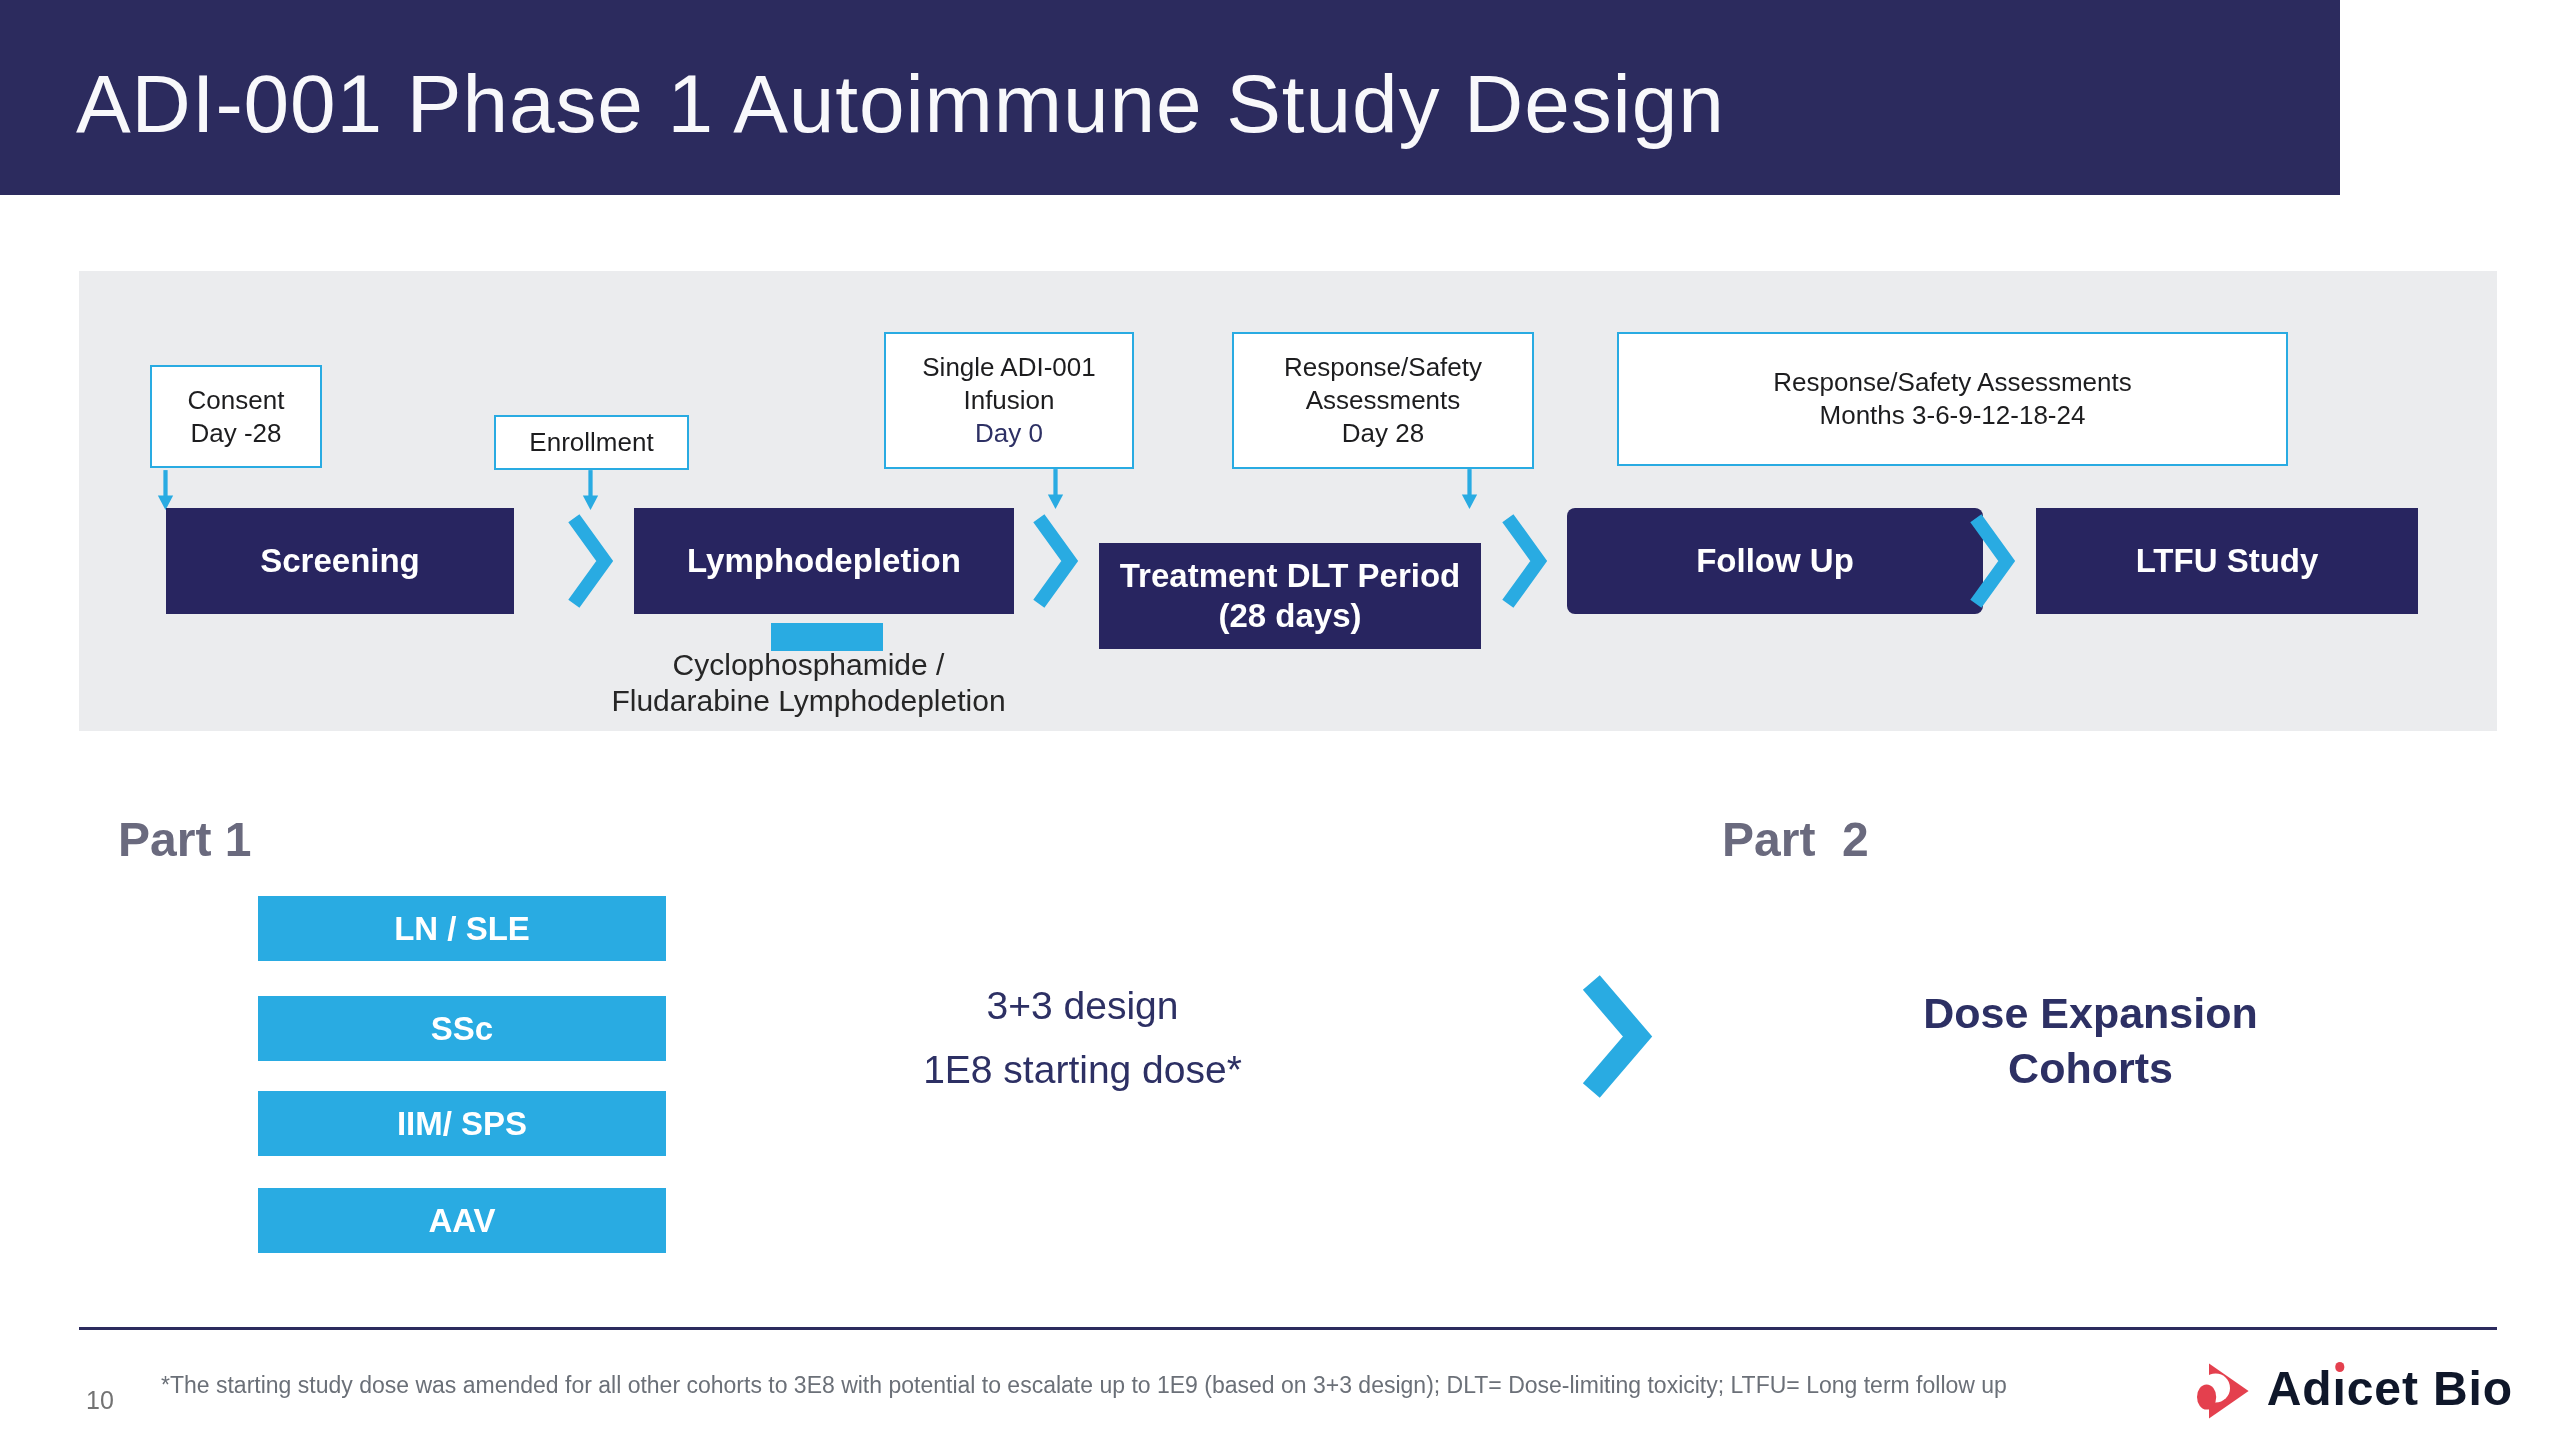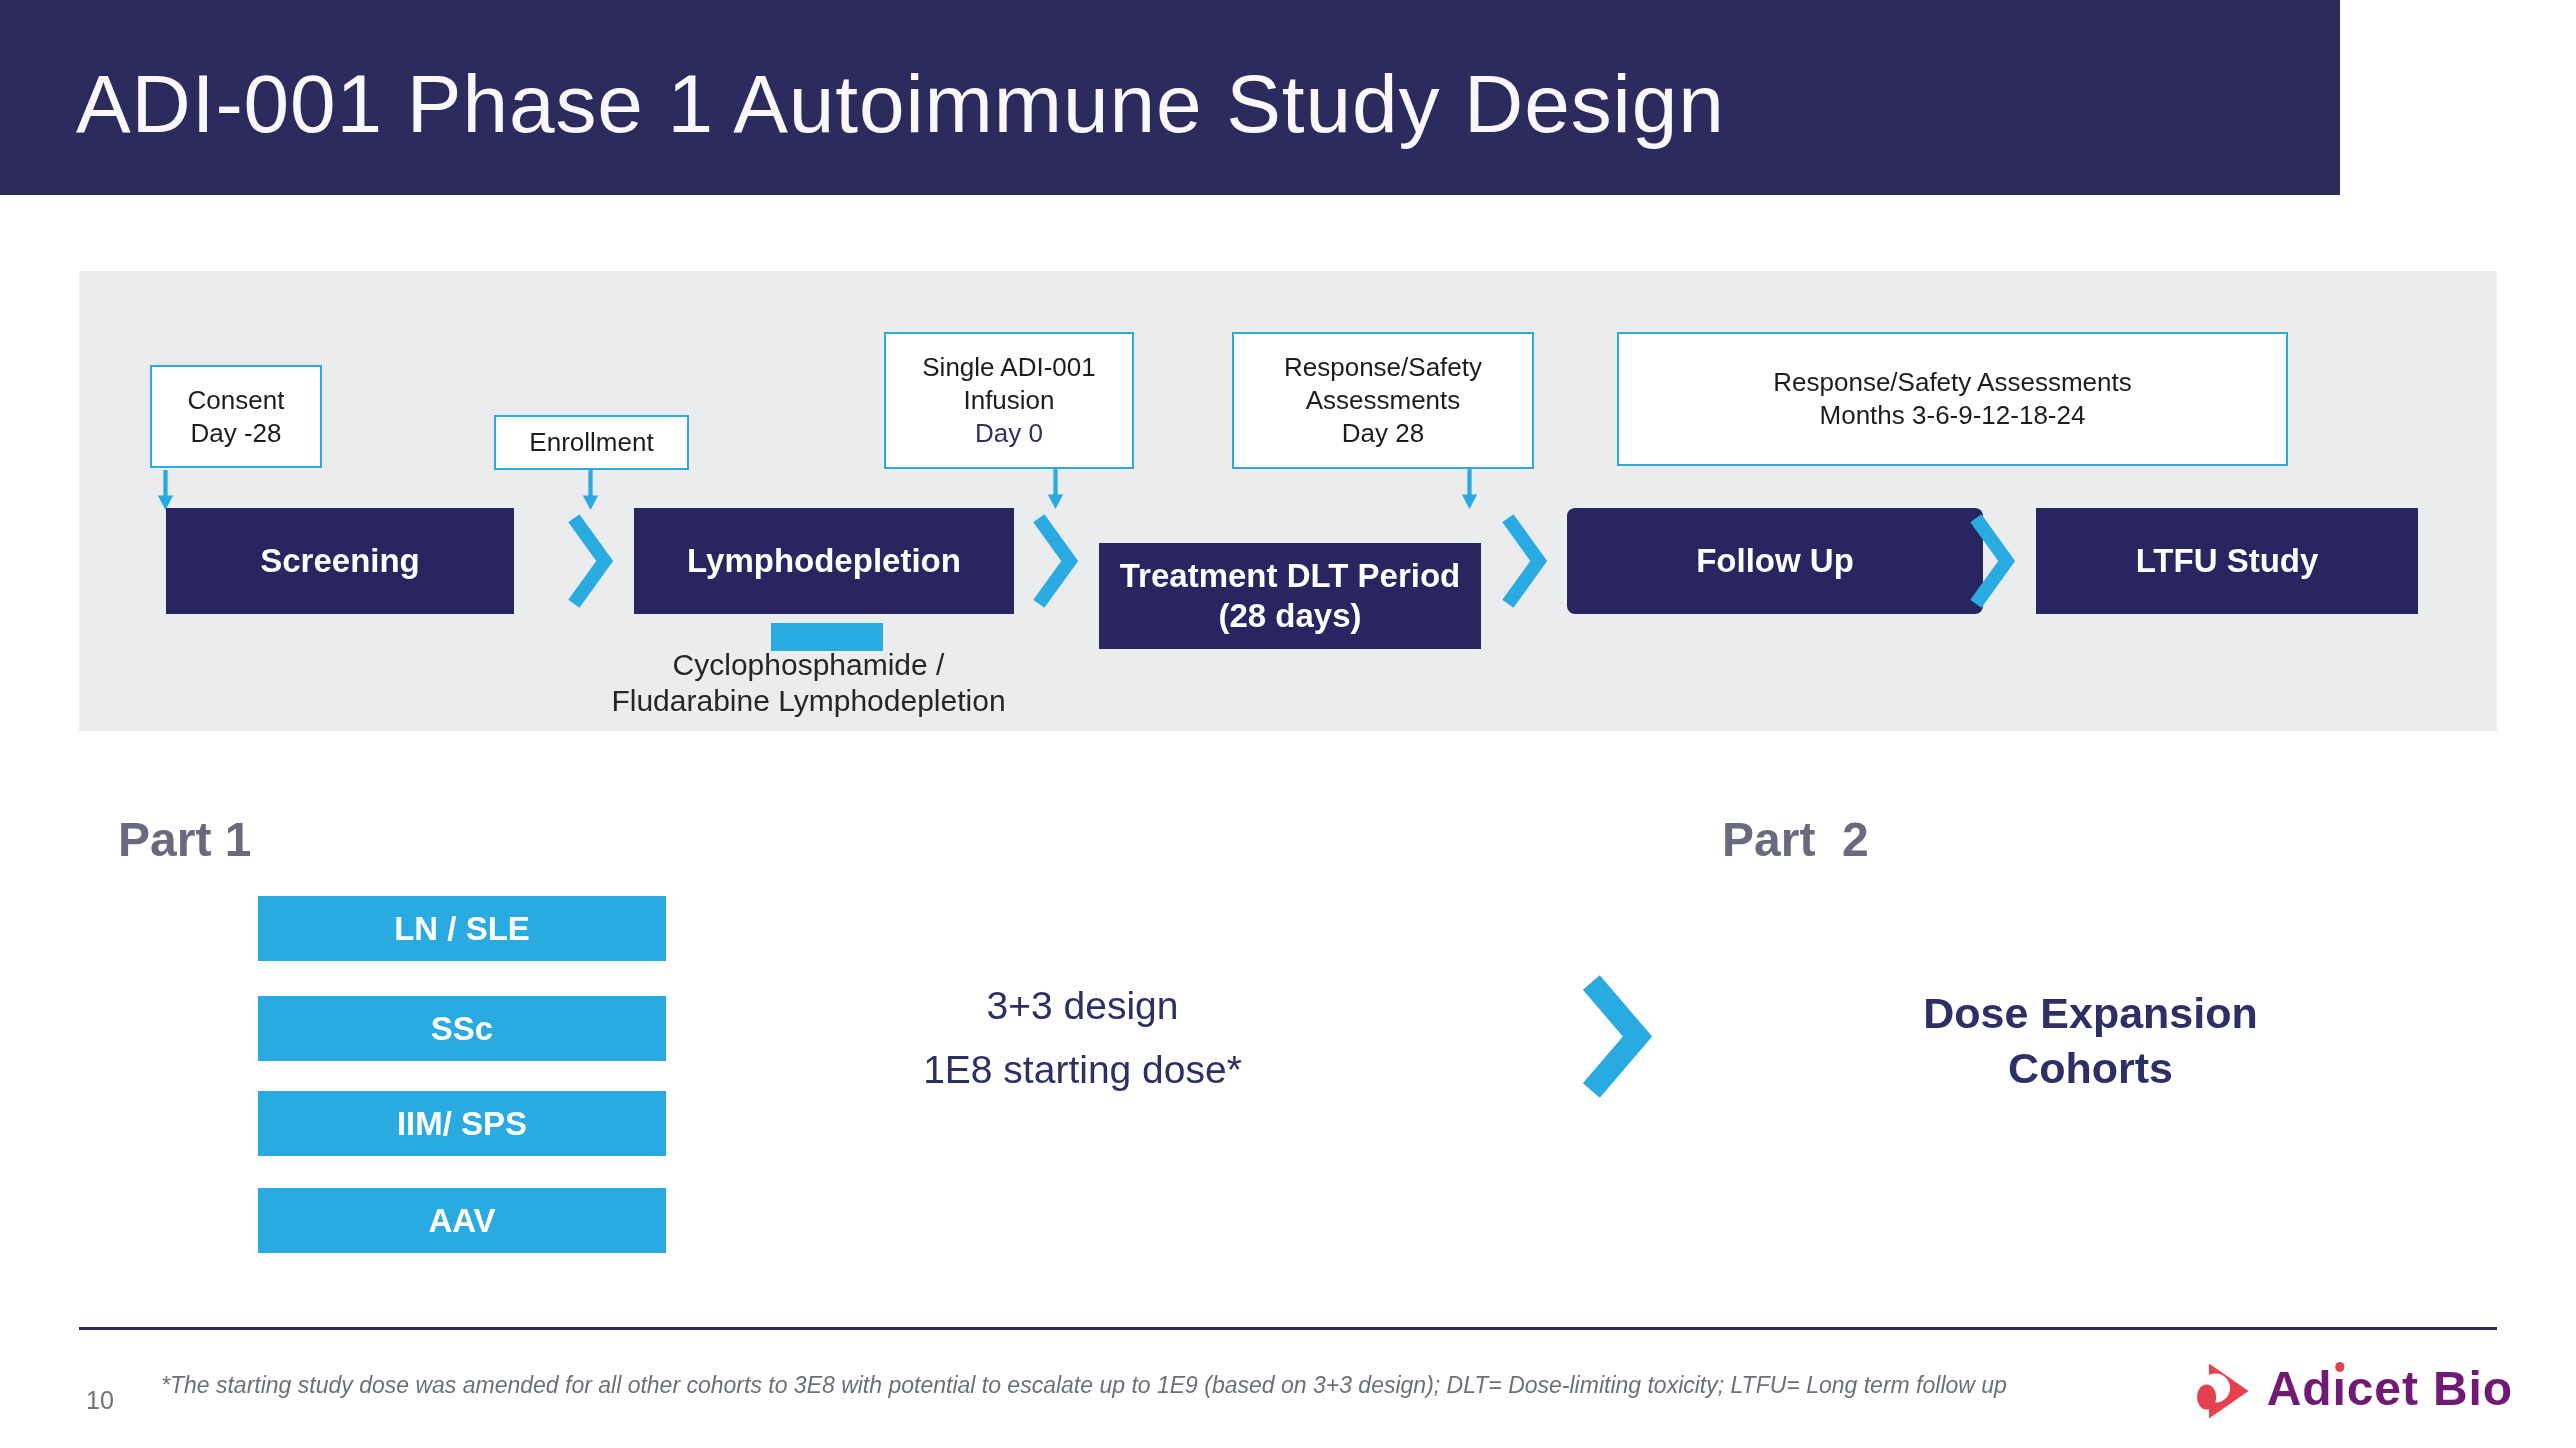--- a/index.html
+++ b/index.html
@@ -50,27 +50,27 @@
               font-size:39px;line-height:64px;color:#2D3064;}
 
   .big-chevron{position:absolute;left:1581px;top:974px;width:72px;height:125px;}
 
   
   .part2-label{position:absolute;left:1684px;top:986px;width:813px;text-align:center;
                font-size:43px;font-weight:700;line-height:55px;color:#2D3064;}
 
   
   .footer-divider{position:absolute;left:79px;top:1327px;width:2418px;height:3.4px;background:#2C2B5E;}
-  .footnote{position:absolute;left:161px;top:1372px;font-size:23px;color:#6B7078;white-space:nowrap;font-style:italic;}
+  .footnote{position:absolute;left:161px;top:1372px;font-size:23px;color:#6B7078;white-space:nowrap;}
   .page-number{position:absolute;left:86px;top:1386px;font-size:25px;color:#737373;}
 
   
   .logo{position:absolute;left:2195px;top:1358px;width:302px;height:65px;display:flex;align-items:center;}
   .logo-mark{width:58px;height:60px;margin-right:13.7px;flex:0 0 auto;}
-  .logo-text{font-size:48px;font-weight:700;color:#701a75;letter-spacing:0.9px;white-space:nowrap;position:relative;top:-1.7px;}
+  .logo-text{font-size:48px;font-weight:700;color:#0f172a;letter-spacing:0.9px;white-space:nowrap;position:relative;top:-1.7px;}
   .logo-text .di{position:relative;display:inline-block;}
   .logo-text .di .rdot{position:absolute;left:50%;top:0.9px;transform:translateX(-50%);
                        width:9.4px;height:9.4px;border-radius:50%;background:#E4404E;}
 </style>
 </head>
 <body>
 
 <div class="page">
 
   <div class="header">

